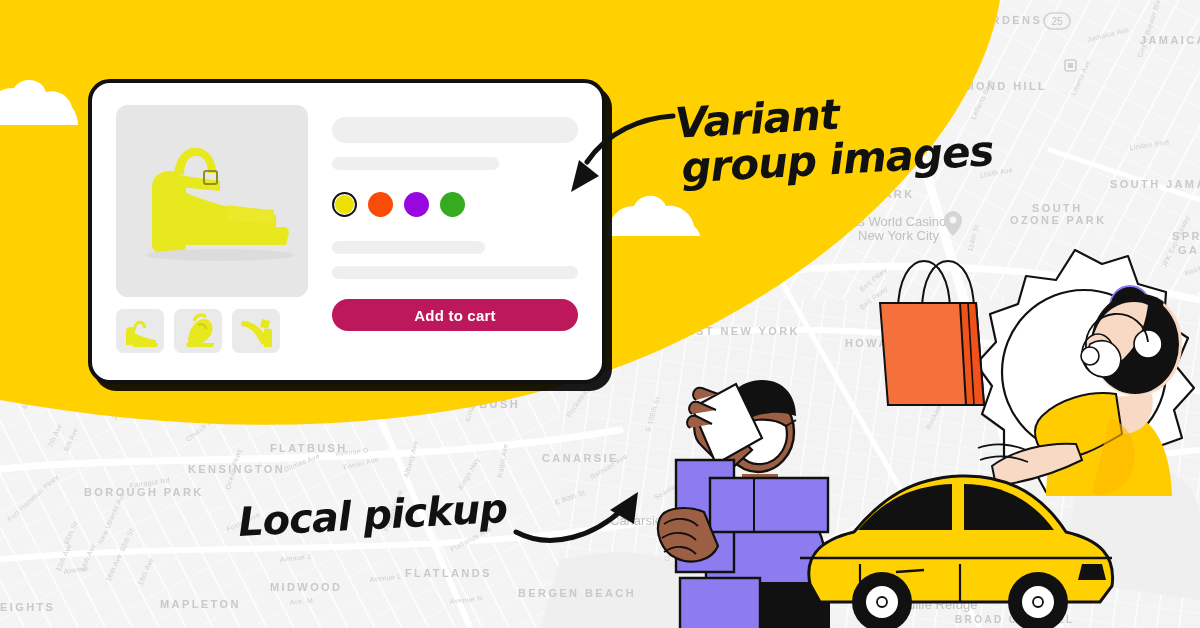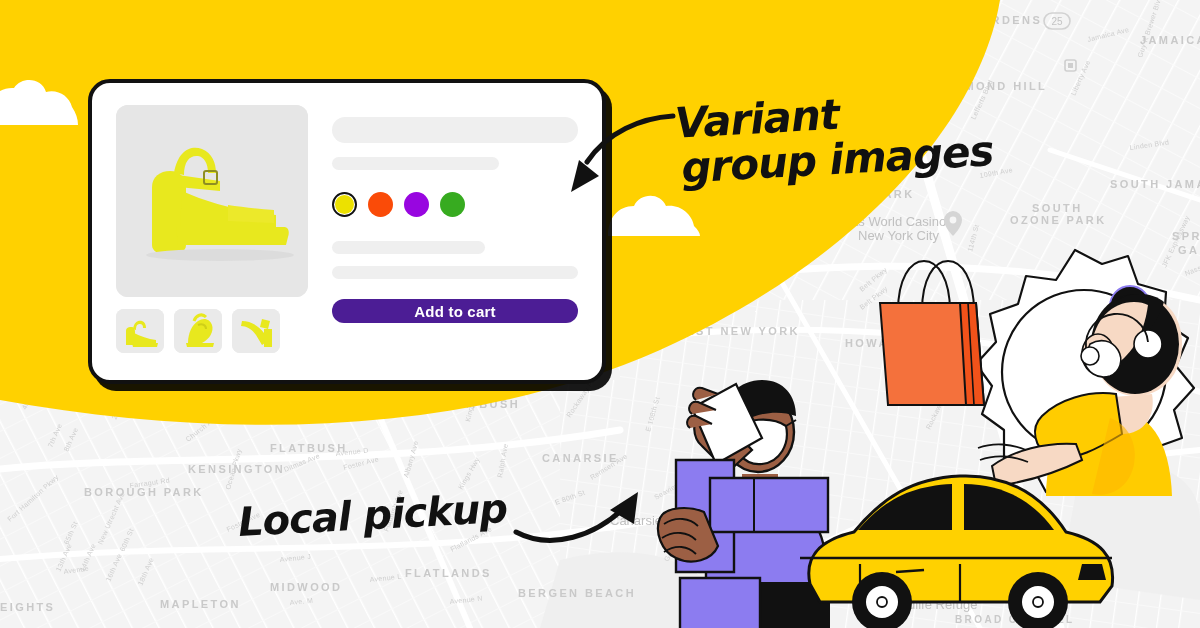--- a/index.html
+++ b/index.html
@@ -50,21 +50,21 @@
   .sk-sub{height:13px;width:68%;margin-bottom:22px;}
   .sk-l1{height:13px;width:62%;margin-bottom:12px;}
   .sk-l2{height:13px;width:100%;margin-bottom:20px;}
 
   .swatches{display:flex;gap:11px;align-items:center;margin-bottom:24px;}
   .swatch{width:25px;height:25px;border-radius:50%;box-sizing:border-box;}
   .swatch.sel{border:2px solid #111;padding:0;display:flex;align-items:center;justify-content:center;background:#fff;}
   .swatch.sel i{display:block;width:19px;height:19px;border-radius:50%;}
 
   .atc{
-    height:24px;border-radius:17px;background:#4c1d95;color:#fff;
+    height:32px;border-radius:17px;background:#be185d;color:#fff;
     display:flex;align-items:center;justify-content:center;
     font-size:15px;font-weight:700;letter-spacing:.2px;border:none;width:100%;
     font-family:"Liberation Sans",sans-serif;cursor:pointer;
   }
 
   
   .hand{
     position:absolute;color:#111;font-family:"DejaVu Sans",sans-serif;
     font-weight:700;font-style:italic;white-space:nowrap;
   }

